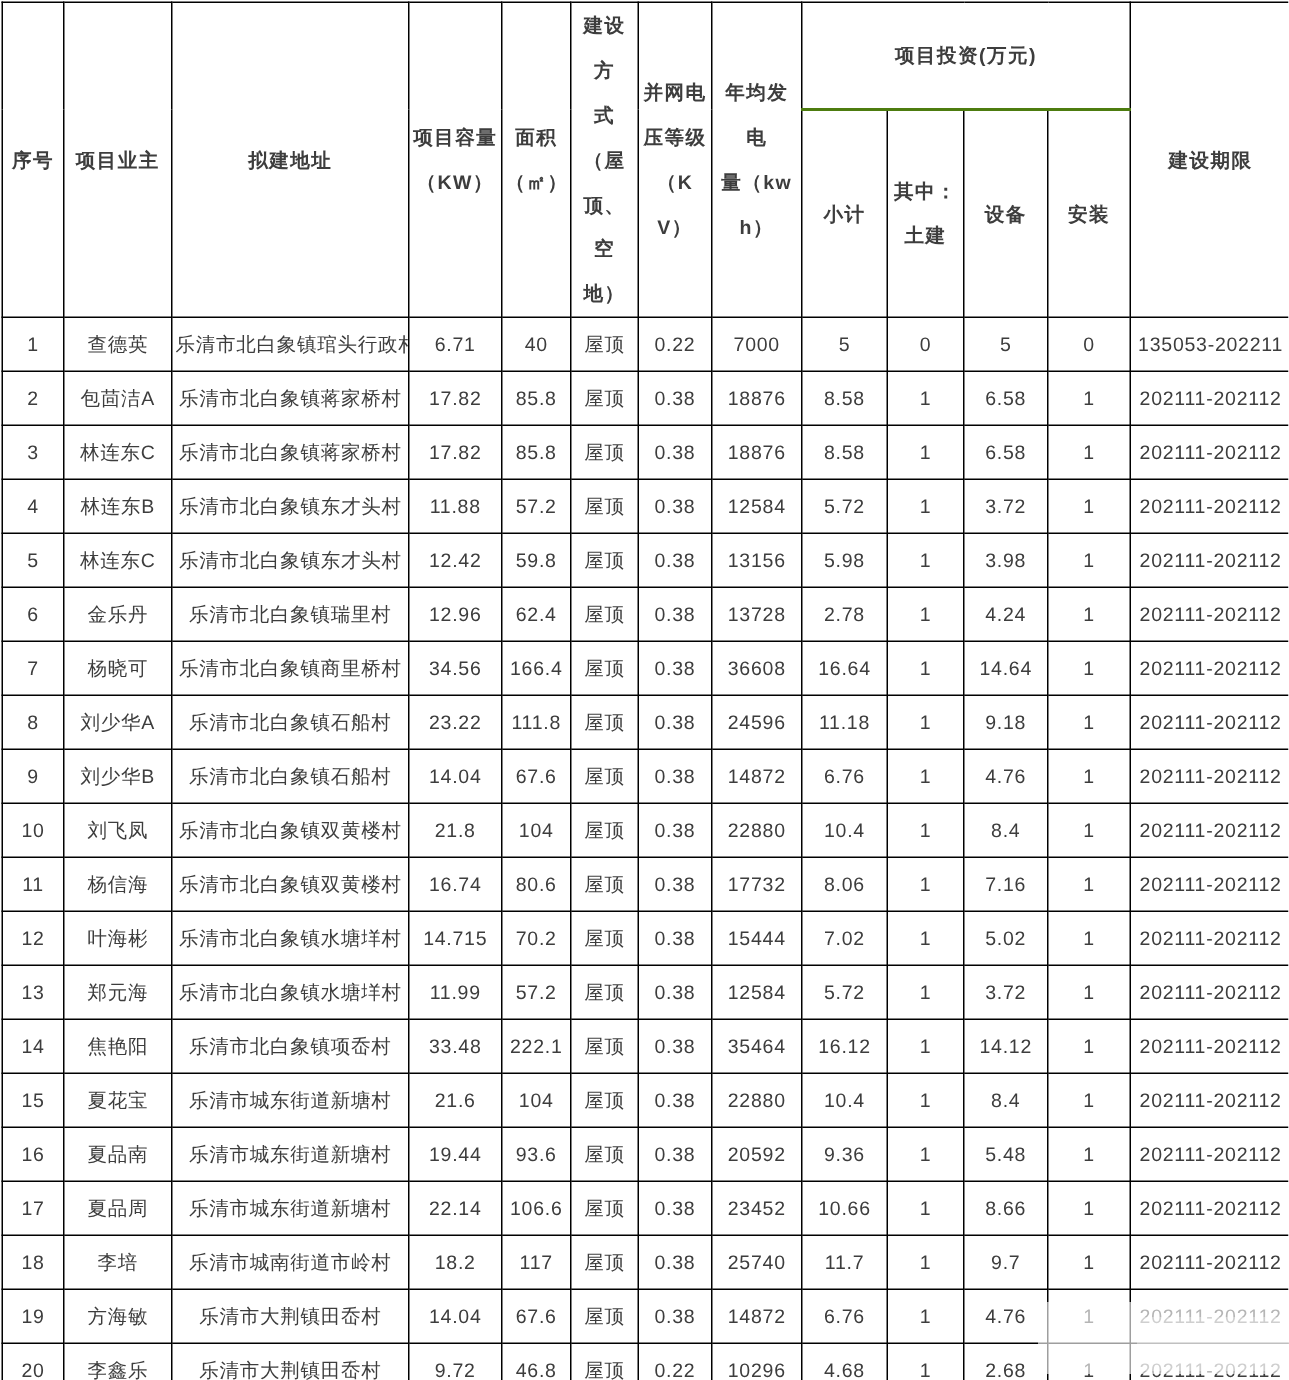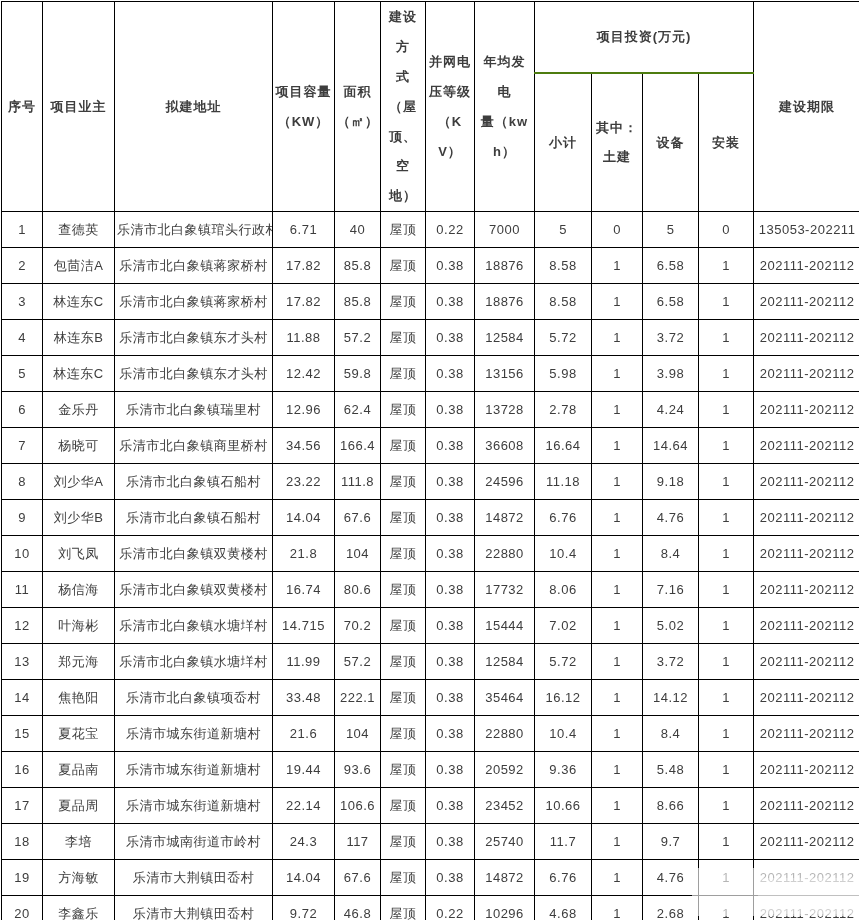--- a/index.html
+++ b/index.html
@@ -369,21 +369,21 @@
           <td>10.66</td>
           <td>1</td>
           <td>8.66</td>
           <td>1</td>
           <td>202111-202112</td>
         </tr>
         <tr>
           <td>18</td>
           <td>李培</td>
           <td>乐清市城南街道市岭村</td>
-          <td>24.3</td>
+          <td>18.2</td>
           <td>117</td>
           <td>屋顶</td>
           <td>0.38</td>
           <td>25740</td>
           <td>11.7</td>
           <td>1</td>
           <td>9.7</td>
           <td>1</td>
           <td>202111-202112</td>
         </tr>

